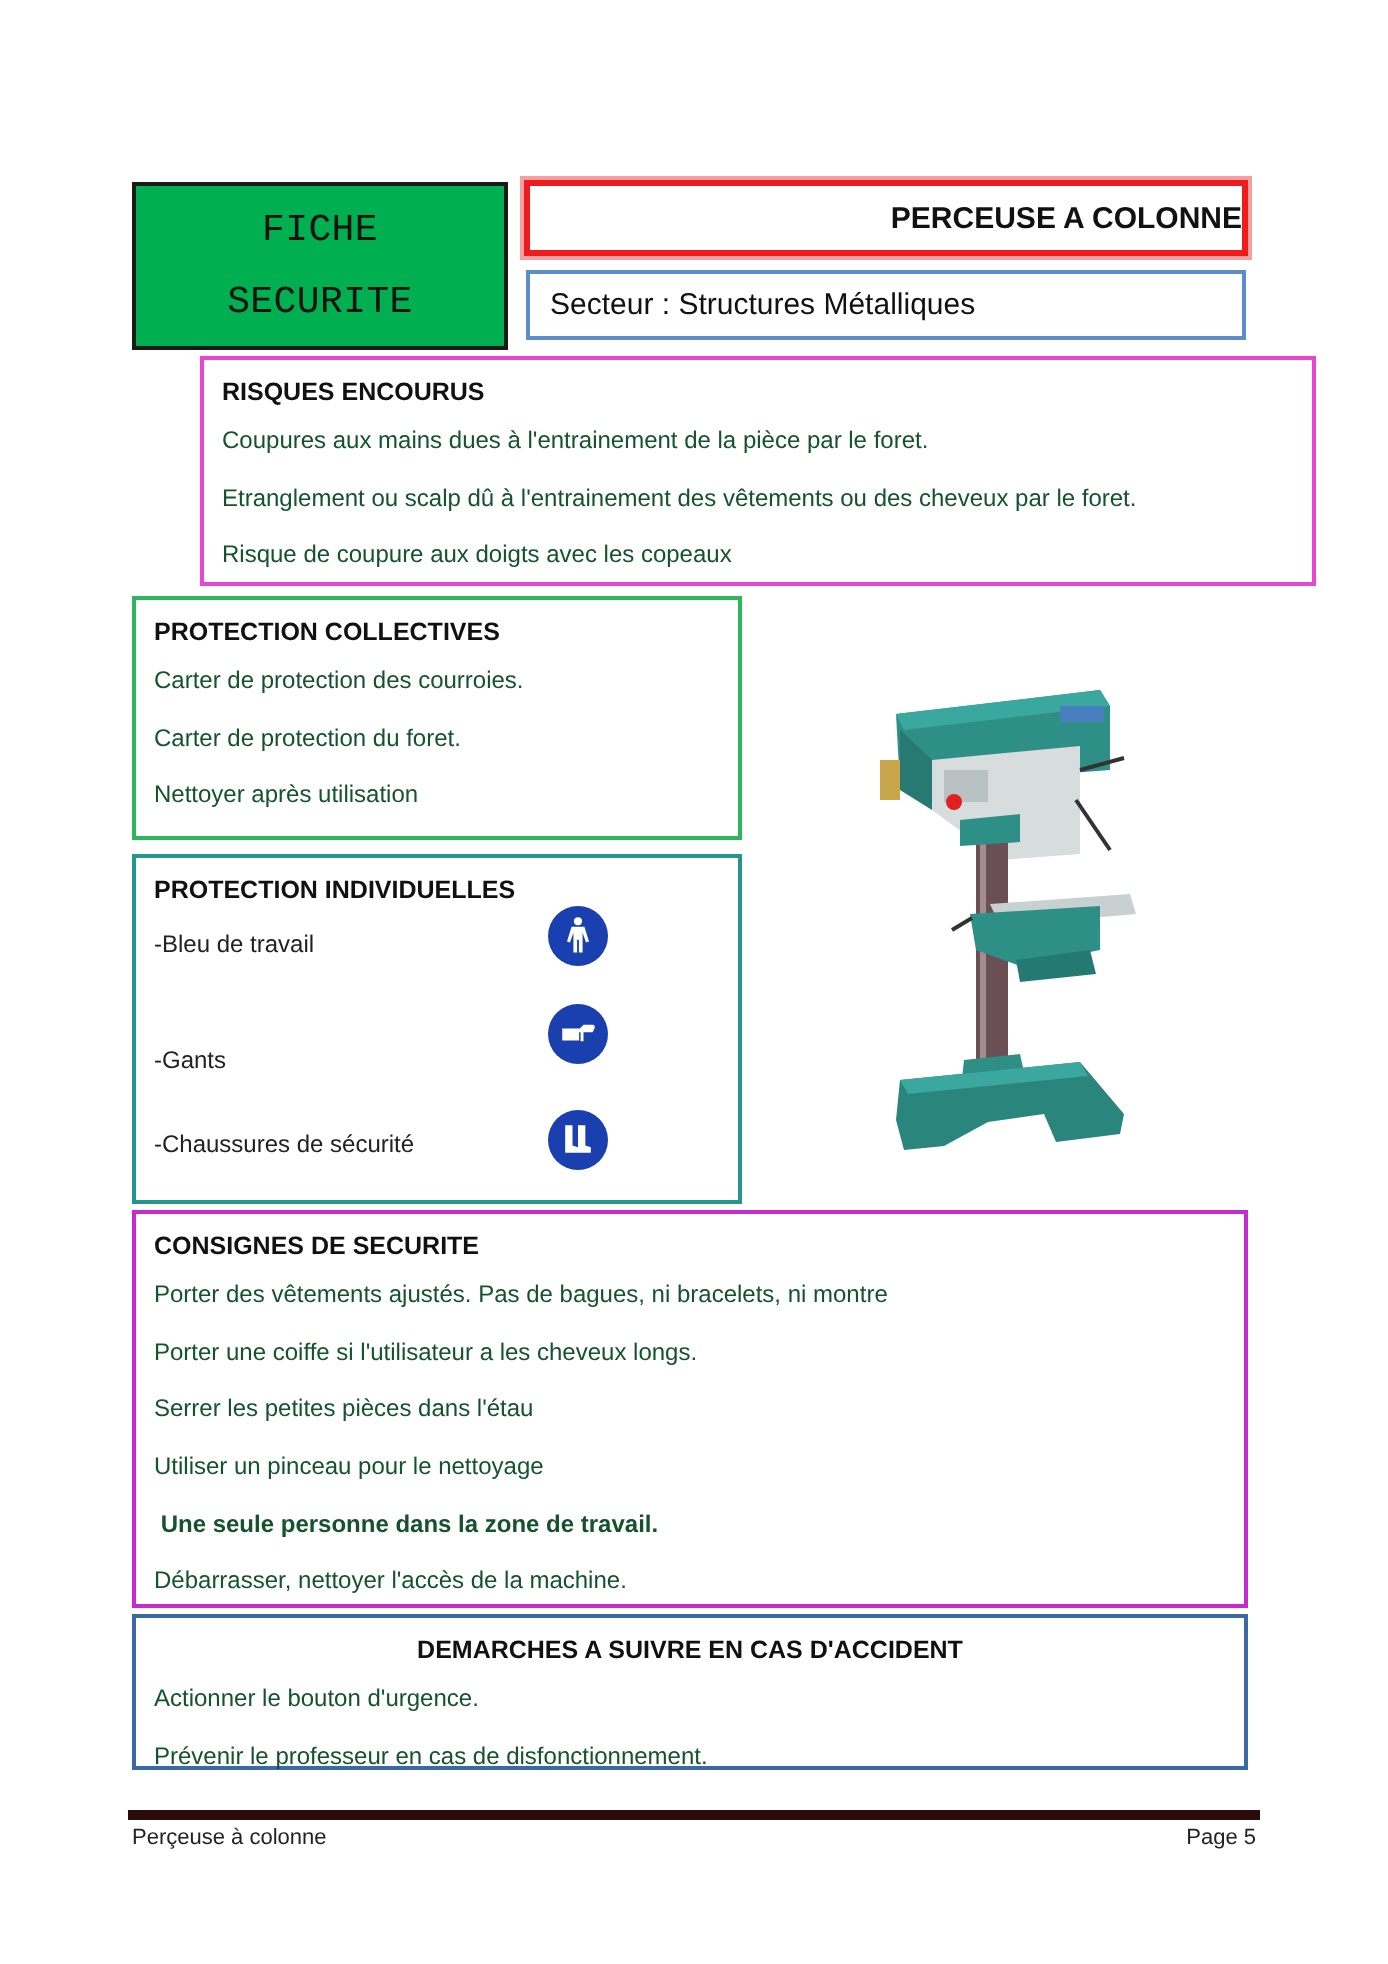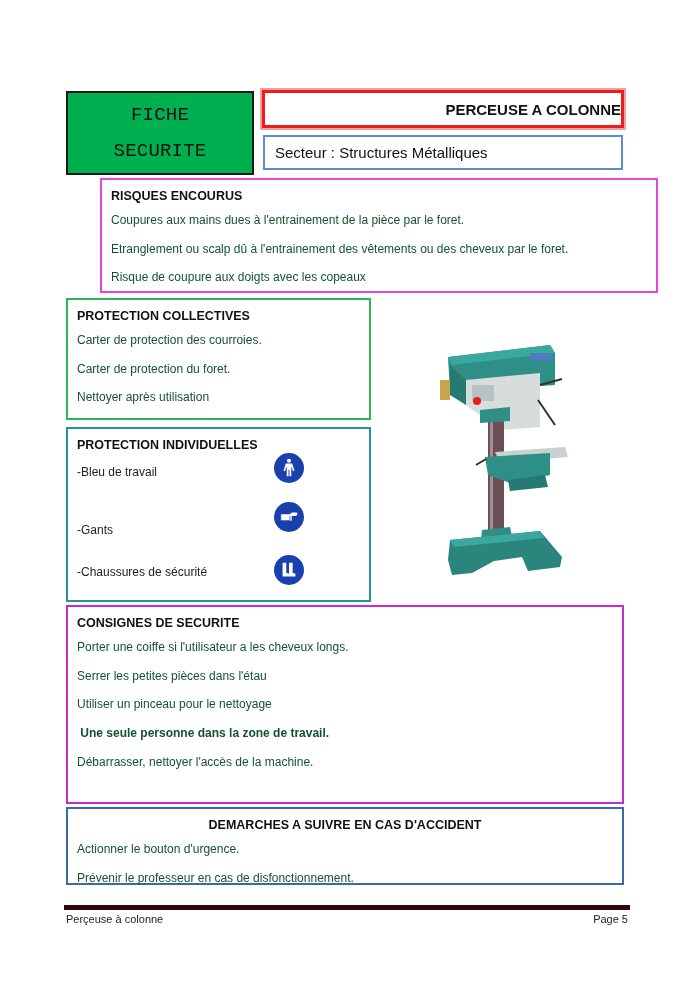--- a/index.html
+++ b/index.html
@@ -133,20 +133,21 @@
     <path d="M66 130 L76 124" stroke="#333" stroke-width="2"></path>
 
     <path d="M72 195 L100 192 L104 210 L70 214 Z" fill="#2e8f86"></path>
     <path d="M40 205 L130 196 L152 222 L150 232 L118 236 L112 222 L84 226 L62 238 L42 240 L38 225 Z" fill="#2a857c"></path>
     <path d="M40 205 L130 196 L134 203 L44 212 Z" fill="#3aa89e"></path>
   </svg>
 </div>
 
 <div class="abs section consignes">
   <div class="head">CONSIGNES DE SECURITE</div>
+  <div class="line">Porter des vêtements ajustés. Pas de bagues, ni bracelets, ni montre</div>
   <div class="line">Porter une coiffe si l'utilisateur a les cheveux longs.</div>
   <div class="line">Serrer les petites pièces dans l'étau</div>
   <div class="line">Utiliser un pinceau pour le nettoyage</div>
   <div class="line" style="white-space:pre;font-weight:bold;"> Une seule personne dans la zone de travail.</div>
   <div class="line">Débarrasser, nettoyer l'accès de la machine.</div>
 </div>
 
 <div class="abs section demarches">
   <div class="head">DEMARCHES A SUIVRE EN CAS D'ACCIDENT</div>
   <div class="line">Actionner le bouton d'urgence.</div>

